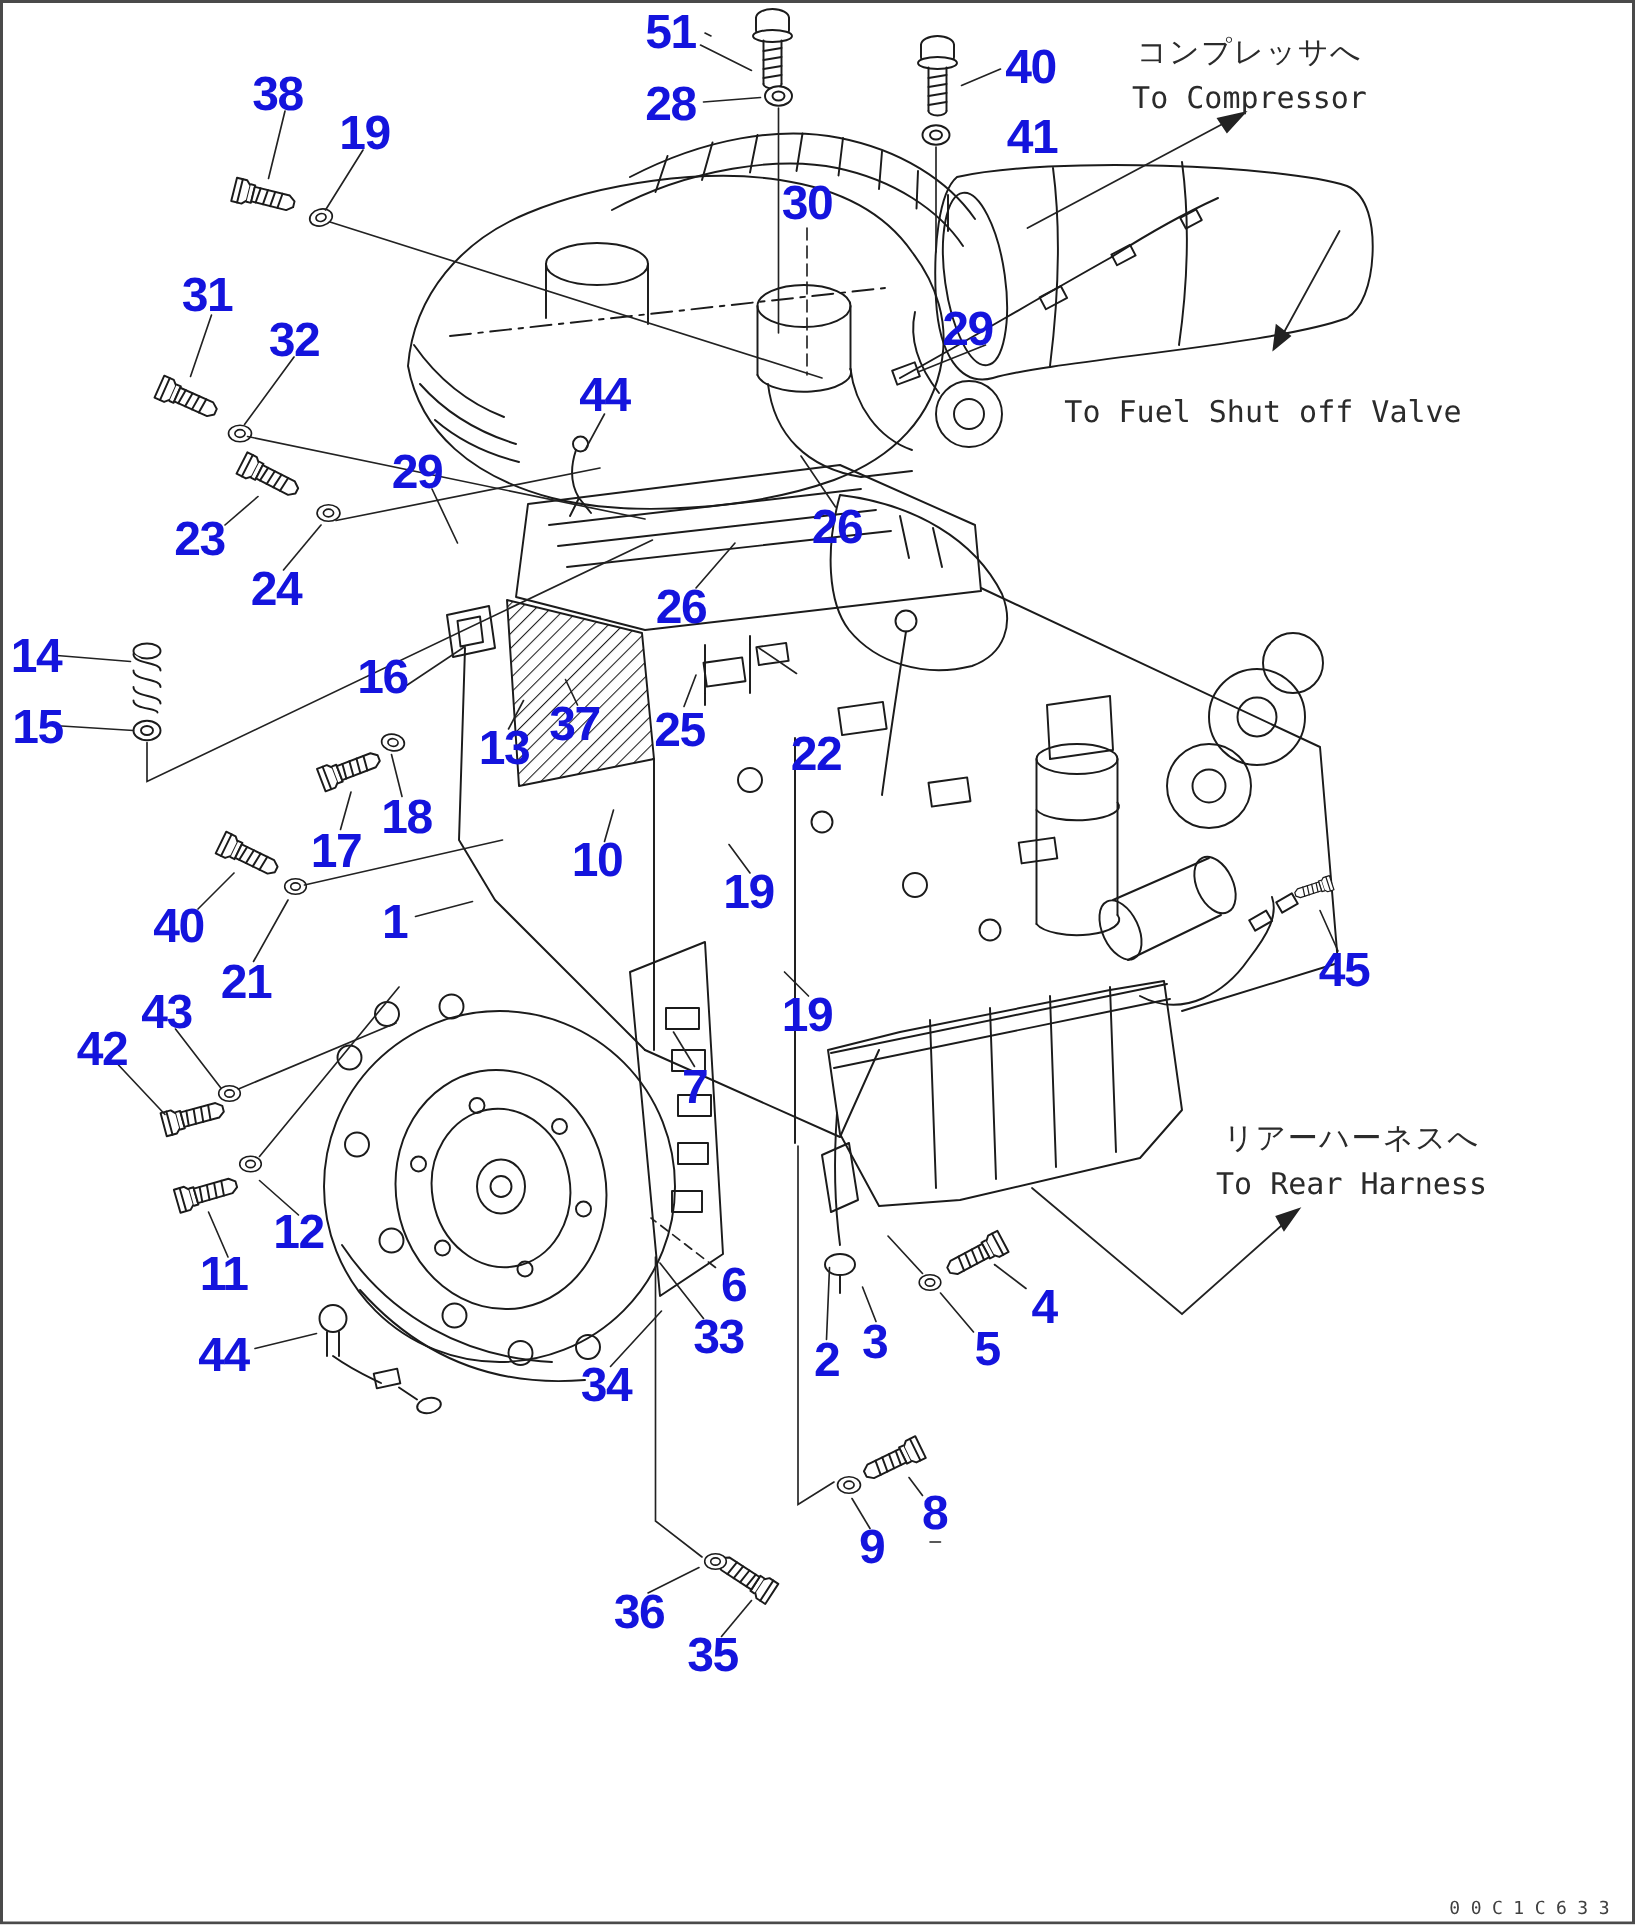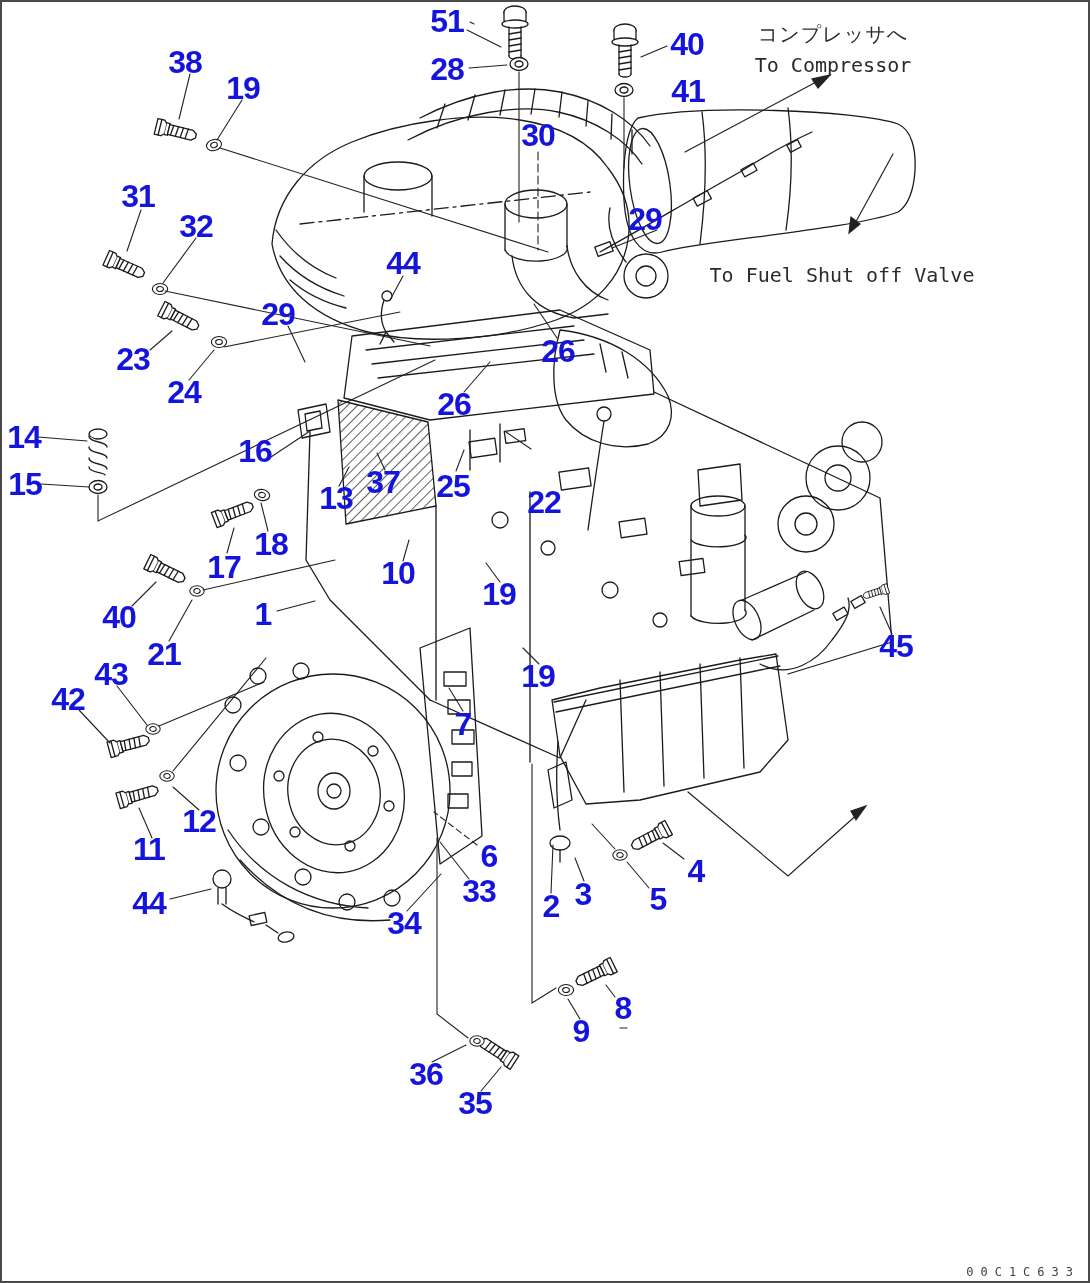--- a/index.html
+++ b/index.html
@@ -354,17 +354,21 @@
       <div class="callout" style="left: 623px; top: 1008px;">8</div>
     </div>
 
   <div class="note" style="left: 833px; top: 50px;">
     <div class="jp">コンプレッサへ</div>
     <div class="en">To Compressor</div>
   </div>
   <div class="note" style="left: 842px; top: 275px;">
     <div class="en">To Fuel Shut off Valve</div>
   </div>
+  <div class="note" style="left: 901px; top: 774px;">
+    <div class="jp">リアーハーネスへ</div>
+    <div class="en">To Rear Harness</div>
+  </div>
 
   <div class="drawing-number">00C1C633</div>
 
   <div class="frame"></div>
 </div>
 
 </body></html>

